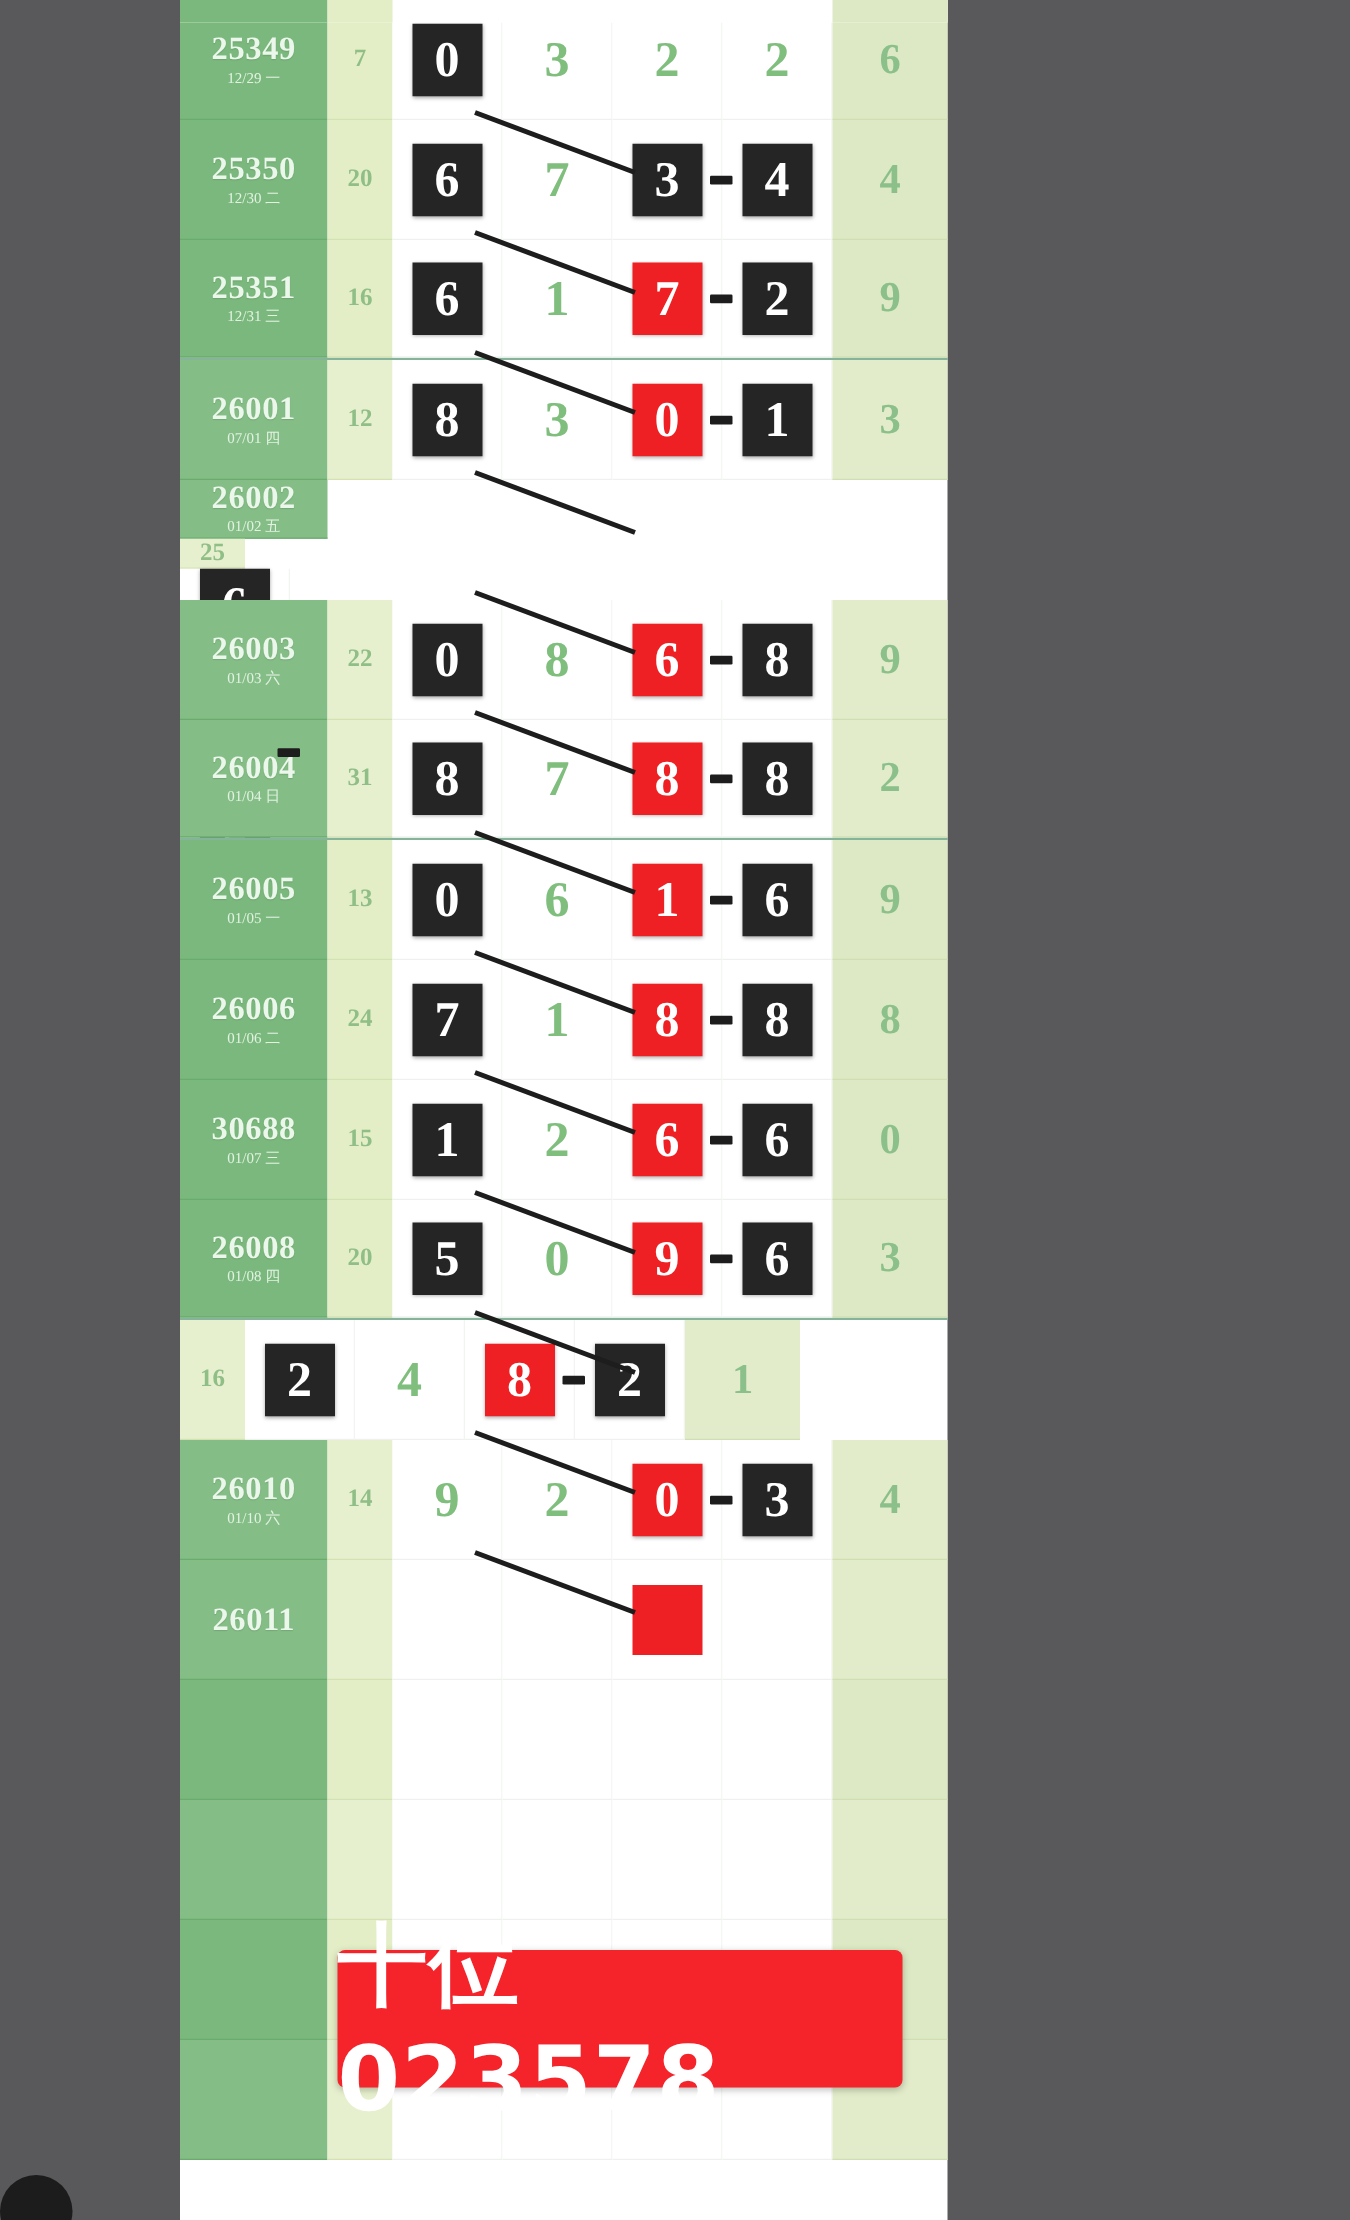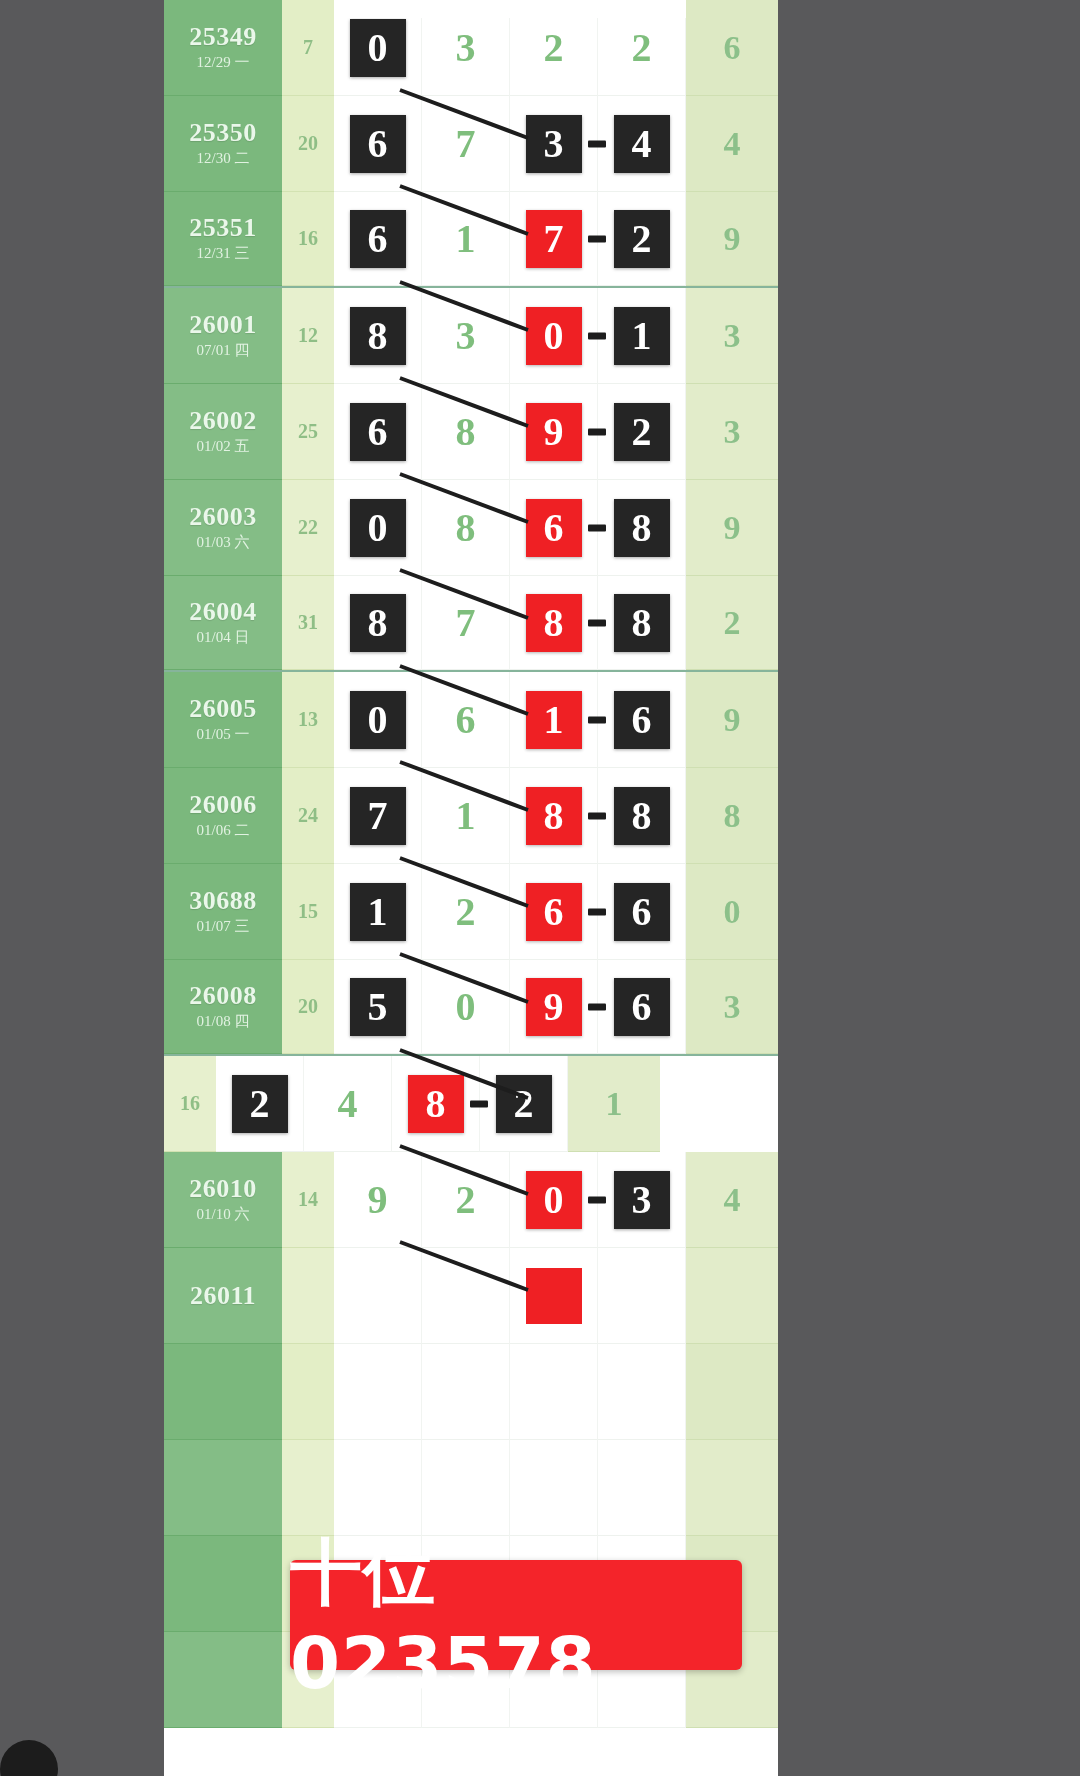--- a/index.html
+++ b/index.html
@@ -9,21 +9,21 @@
     font-family:"Liberation Serif", "DejaVu Serif", serif;
     overflow:hidden;
     position:relative;
   }
   
   #page{position:absolute;inset:0;background:#59595b;}
 
   
   #table-wrap{
     position:absolute;
-    left:164px; top:0; width:614px; height:1776px;
+    left:144px; top:0; width:614px; height:1776px;
     background:#ffffff;
   }
 
   
   .row{
     display:flex;
     position:relative;
     box-sizing:border-box;
   }
   .cell{box-sizing:border-box;display:flex;align-items:center;justify-content:center;position:relative;}
@@ -31,21 +31,21 @@
   .c-period{width:118px;background:#7bb87d;color:#eaf7ea;flex-direction:column;
             border-bottom:1px solid #6aac6d;}
   .c-sum{width:52px;background:#e3eec6;color:#8fbe86;border-bottom:1px solid #d3e2b2;
          font-size:20px;font-weight:bold;}
   .c-dig{width:88px;background:#ffffff;border-bottom:1px solid #eef2ee;border-right:1px solid #f1f4f1;}
   .c-last{width:92px;background:#dde9c4;color:#8cc08a;border-bottom:1px solid #cfdfb2;
           font-size:34px;font-weight:bold;}
 
   .period-no{font-size:26px;font-weight:bold;letter-spacing:.5px;line-height:1.05;
              text-shadow:0 1px 1px rgba(0,0,0,.12);}
-  .period-date{font-size:15px;line-height:1.3;opacity:.92;margin-top:3px;}
+  .period-date{font-size:12px;line-height:1.3;opacity:.92;margin-top:3px;}
 
   
   .row.grp .c-period{background:#7bb87d;}
   .row.grp2 .c-period{background:#84bd86;}
   .row.grp2 .c-sum{background:#e7f0ce;}
   .row.grp2 .c-last{background:#e2ecca;}
 
   
   .row.sep{border-bottom:2px solid #86b49b;}
 
@@ -194,21 +194,21 @@
           </div>
           <div class="cell c-dig">
             <div class="tok red">0</div>
             <span class="dash"></span>
           </div>
           <div class="cell c-dig">
             <div class="tok black">1</div>
           </div>
           <div class="cell c-last">3</div>
         </div>
-        <div class="row grp2" style="height: 96px;">
+        <div class="row grp2" style="height: 96px; flex-direction: column;">
           <div class="cell c-period">
             <div class="period-no">26002</div>
             <div class="period-date">01/02 五</div>
           </div>
           <div class="cell c-sum">25</div>
           <div class="cell c-dig">
             <div class="tok black">6</div>
           </div>
           <div class="cell c-dig">
             <div class="tok plain">8</div>

